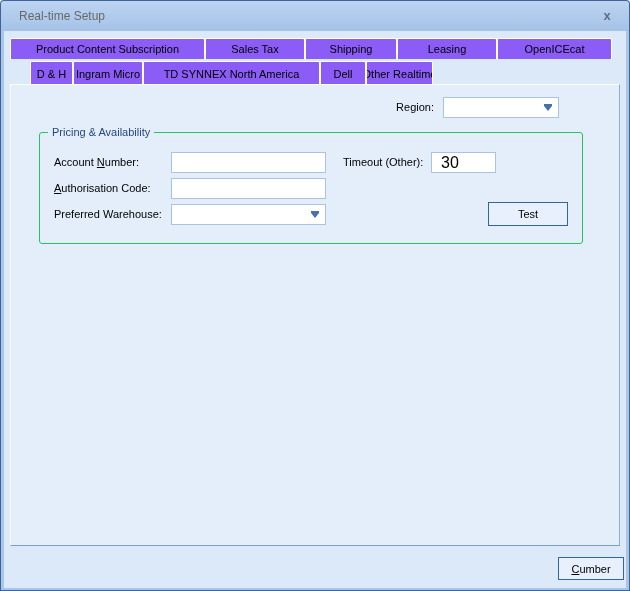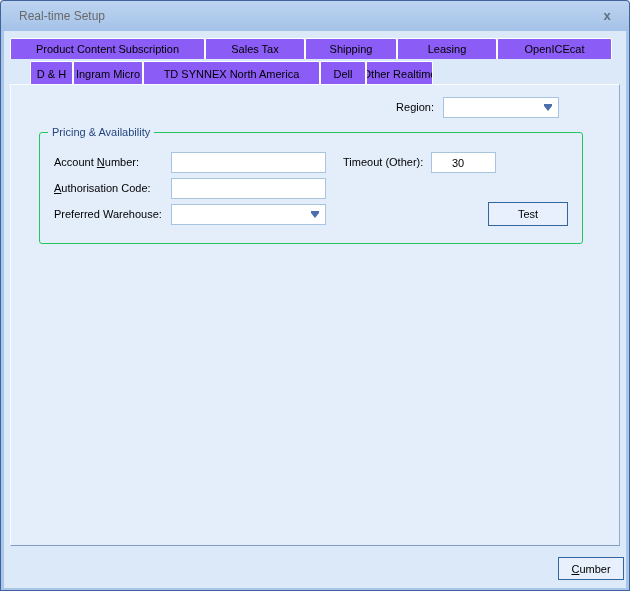--- a/index.html
+++ b/index.html
@@ -60,21 +60,21 @@
     border-right:1px solid #8fadd3; border-bottom:1px solid #7f9ec6;
     z-index:2;
   }
 
   .label { color:#000; }
   .region-label {
     position:absolute; left:250px; top:16px; width:173px; text-align:right;
   }
   .inputbox {
     background:#fff; border:1px solid #a9c4e0; font-family:inherit;
-    font-size:11px; padding:0 20px; color:#000; outline:none;
+    font-size:16px; padding:0 9px; color:#000; outline:none;
   }
   .combo { position:absolute; background:#fff; border:1px solid #a9c4e0; }
   .combo .arrow {
     position:absolute; right:6px; top:8px; width:0; height:0;
     border-left:4px solid transparent; border-right:4px solid transparent;
     border-top:5px solid #4a6fae;
   }
   .combo .arrow::before {
     content:""; position:absolute; left:-4px; top:-7px; width:8px; height:2px;
     background:#4a6fae;

